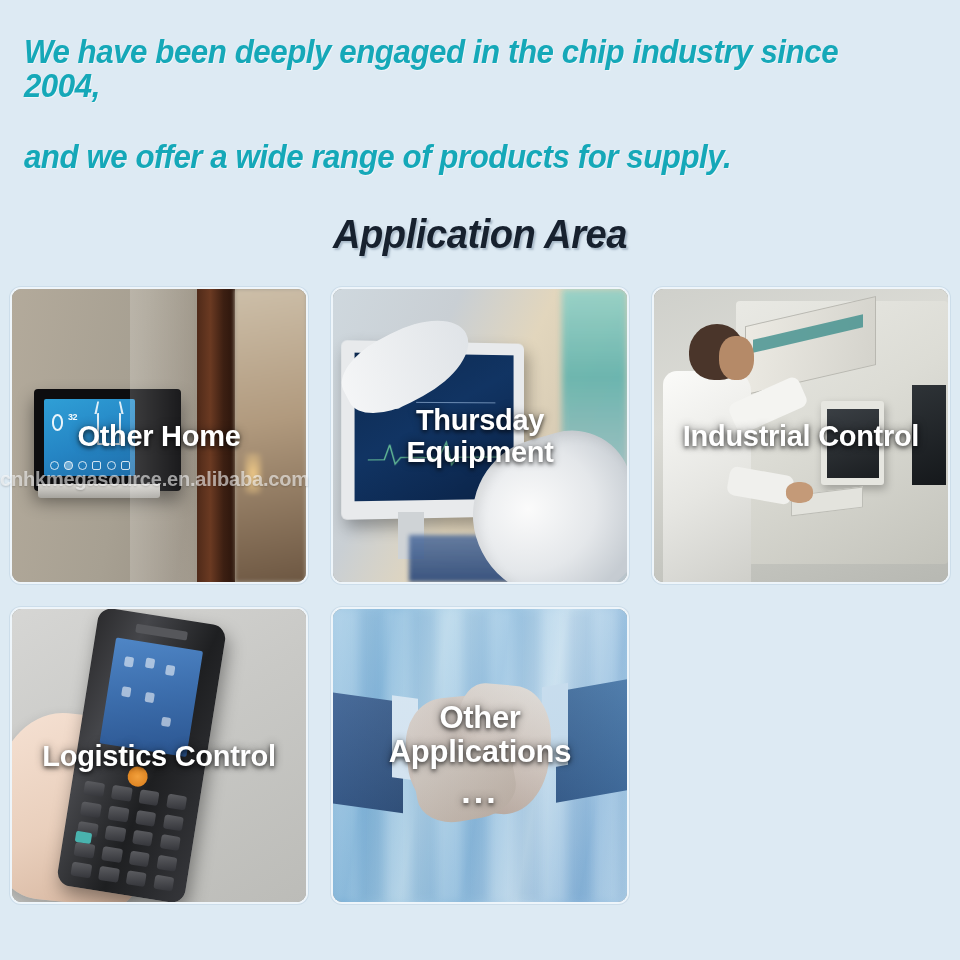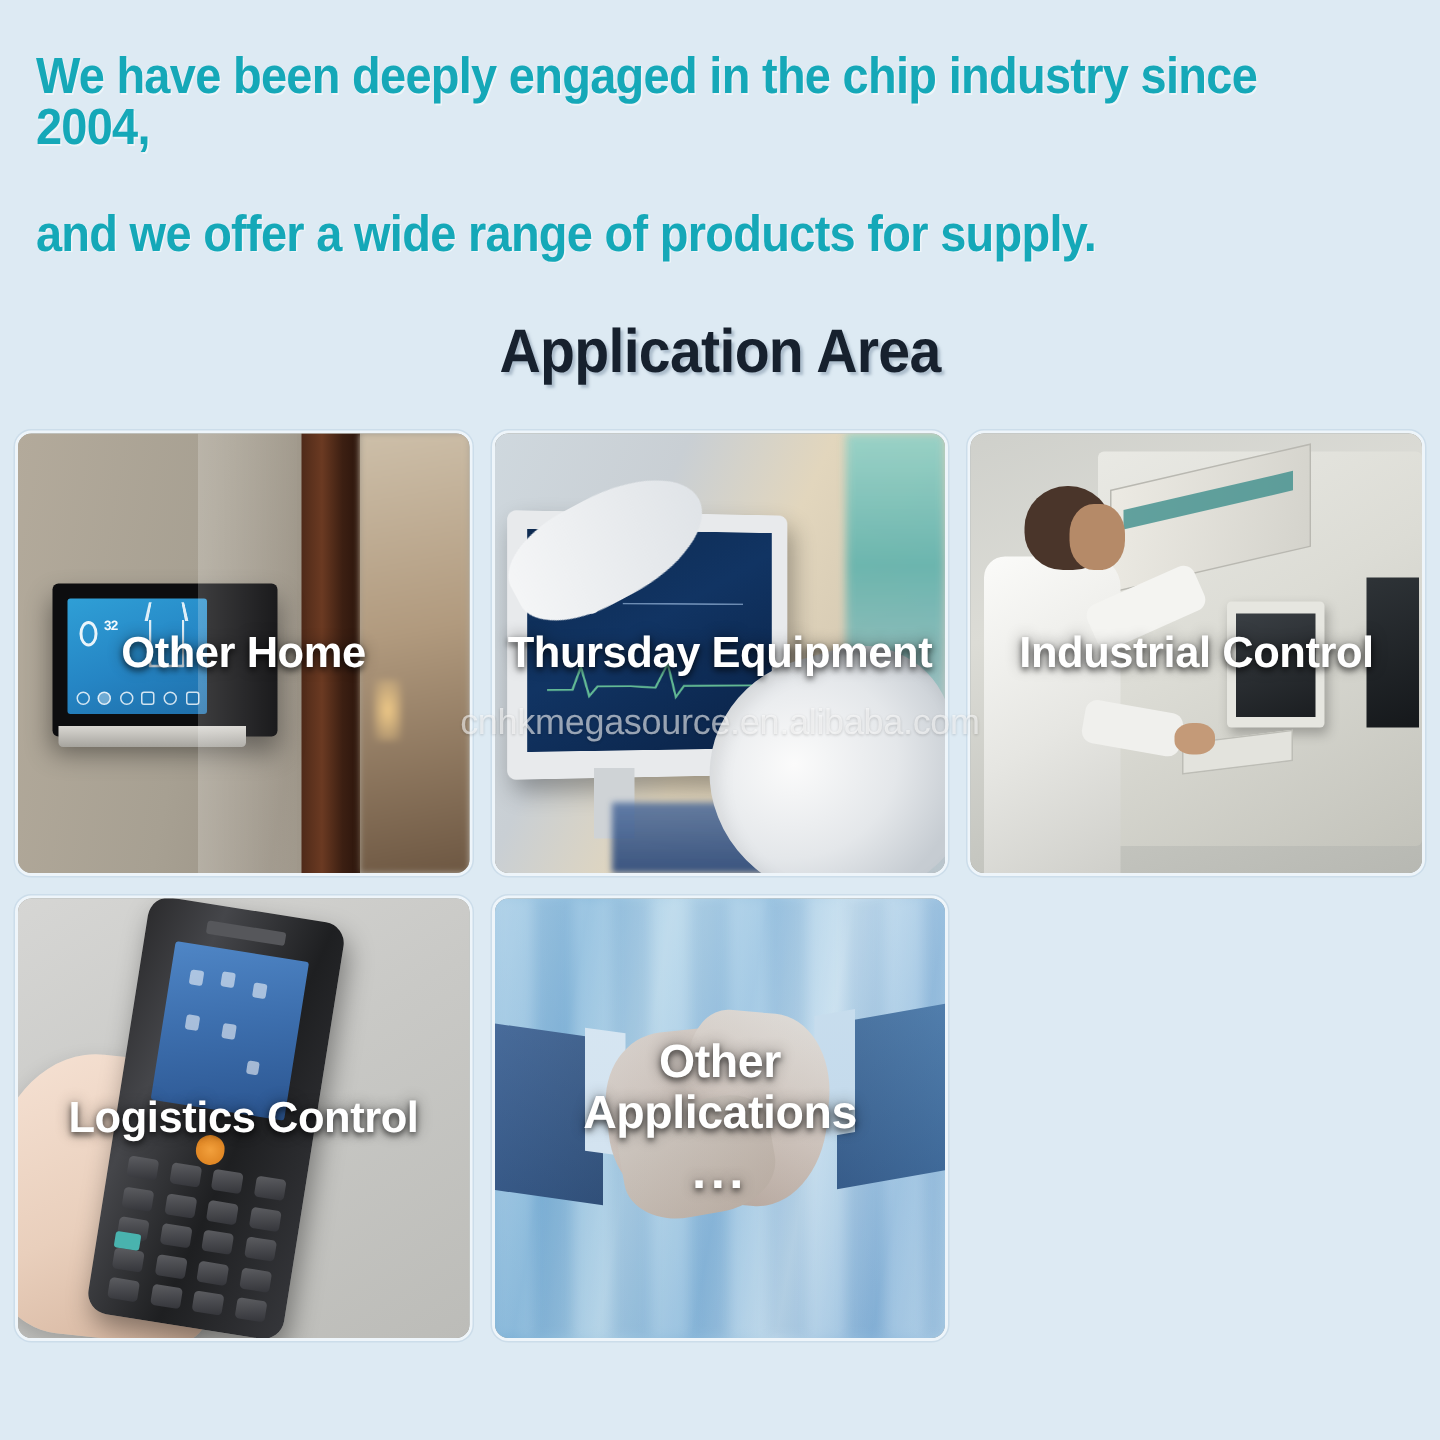--- a/index.html
+++ b/index.html
@@ -13,20 +13,21 @@
 
   body {
     background: #ddeaf3;
     font-family: "Liberation Sans", sans-serif;
     position: relative;
   }
 
   
   .header {
     padding: 18px 0 0 0;
+    font-style: italic;
   }
 
   .headline {
     color: #15a8b8;
     font-family: "Liberation Sans Narrow", "Liberation Sans", sans-serif;
     font-weight: bold;
     font-size: 34px;
     letter-spacing: -0.5px;
     line-height: 1.0;
     transform: scaleX(0.92);
@@ -50,21 +51,21 @@
 
   
   .grid {
     position: absolute;
     left: 10px;
     top: 287px;
     width: 940px;
     display: grid;
     grid-template-columns: 1fr 1fr 1fr;
     grid-template-rows: 297px 297px;
-    gap: 13px;
+    gap: 23px;
   }
 
   .card {
     position: relative;
     border-radius: 11px;
     overflow: hidden;
     border: 2px solid #eef5fa;
     box-shadow: 0 0 0 1px rgba(190,210,226,0.55);
     background: #9a9a92;
   }
@@ -462,29 +463,29 @@
   .oa-haze {
     position: absolute; inset: 0;
     background: linear-gradient(180deg, rgba(190,220,240,0.30), rgba(120,170,210,0.18));
   }
 
   
   .watermark {
     position: absolute;
     left: 0; right: 0;
     top: 468px;
-    text-align: center;
     font-family: "Liberation Sans", sans-serif;
-    font-size: 24px;
+    font-size: 20px;
     letter-spacing: -0.2px;
     color: rgba(255,255,255,0.58);
     text-shadow: 0 1px 2px rgba(0,0,0,0.18);
     z-index: 80;
     pointer-events: none;
     white-space: nowrap;
+    font-weight: bold;
   }
 </style>
 </head>
 <body>
 
 <div class="header">
   <div class="headline l1">We have been deeply engaged in the chip industry since 2004,</div>
   <div class="headline l2">and we offer a wide range of products for supply.</div>
   <div class="subtitle">Application Area</div>
 </div>

